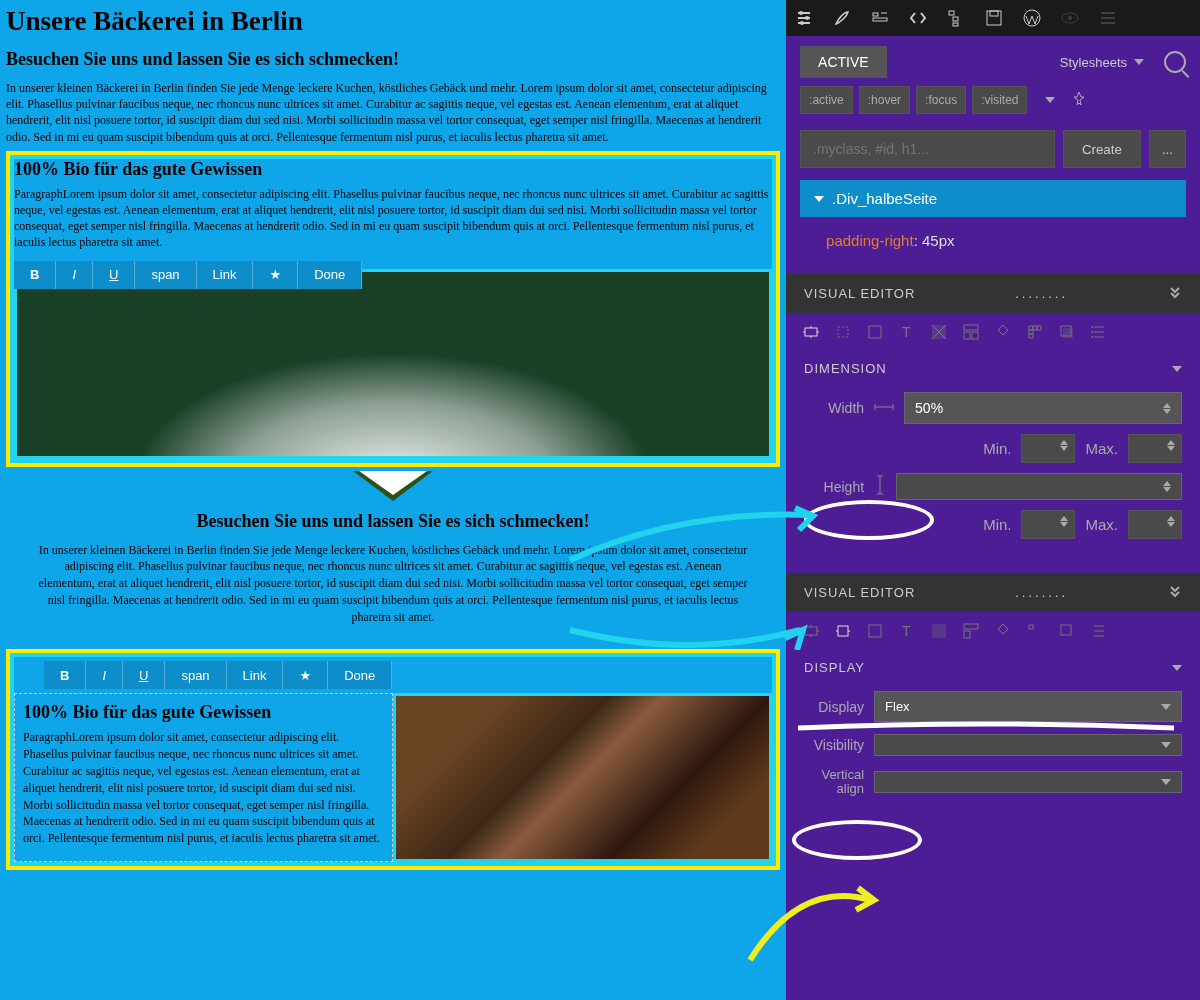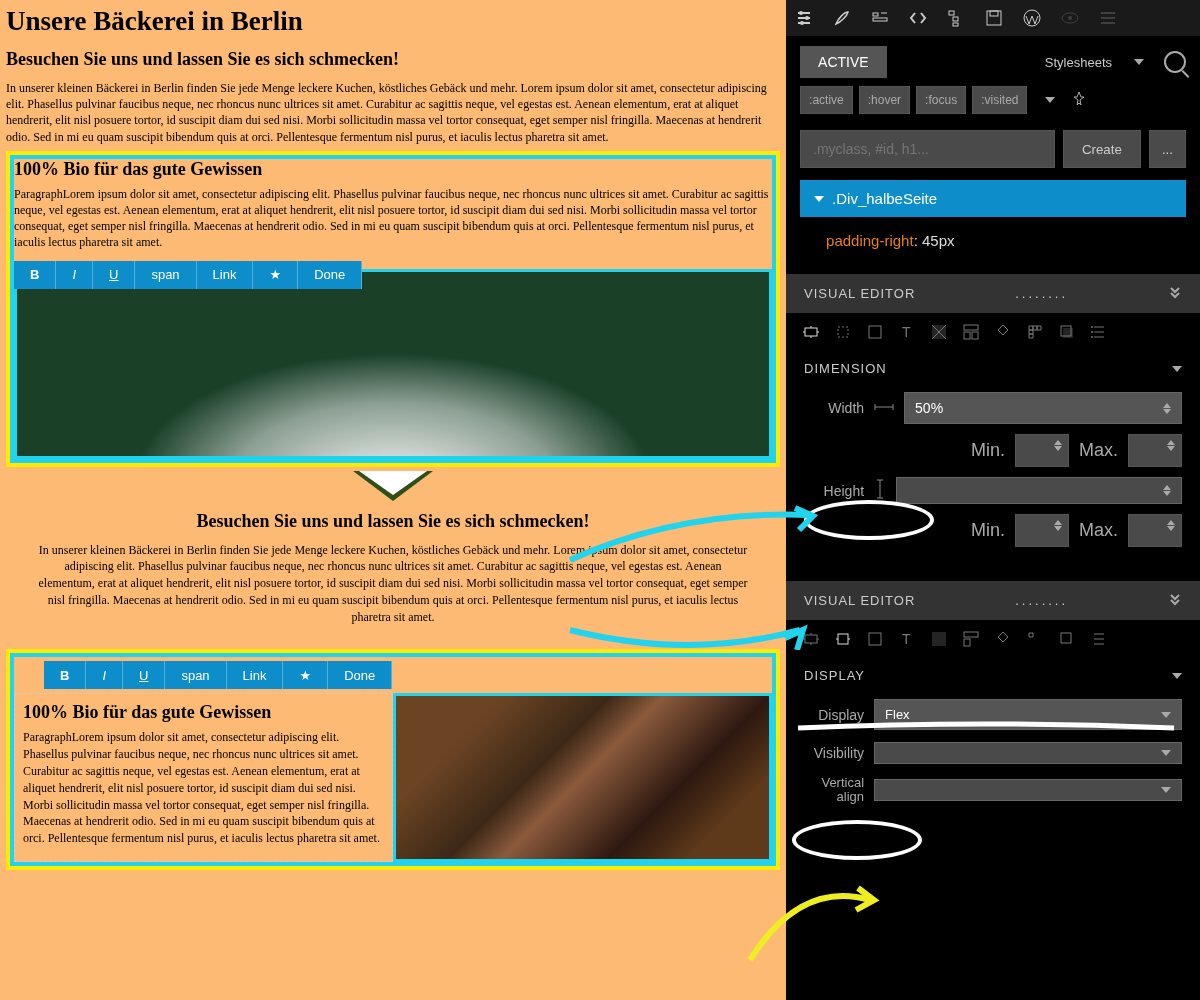--- a/index.html
+++ b/index.html
@@ -1,17 +1,17 @@
 <!DOCTYPE html>
 <html><head>
 <meta charset="utf-8">
 <style>
 * { box-sizing: border-box; margin: 0; padding: 0; }
 body { font-family: Arial, sans-serif; width: 1200px; height: 1000px; display: flex; overflow: hidden; }
-.content-area { width: 790px; background: #fdba74; position: relative; }
+.content-area { width: 790px; background: #0ea5e9; position: relative; }
 .page-content { padding: 6px; }
 .page-content h1 { font-size: 27px; font-weight: bold; margin-bottom: 12px; font-family: "Times New Roman", serif; }
 .page-content h2 { font-size: 18px; font-weight: bold; margin-bottom: 10px; font-family: "Times New Roman", serif; }
 .page-content p { font-size: 12px; line-height: 1.35; margin-bottom: 6px; font-family: "Times New Roman", serif; }
 .selected-block { border: 4px solid #ffeb00; outline: 4px solid #22d3ee; outline-offset: -8px; padding: 4px; margin-top: 6px; }
 .selected-block h3 { font-size: 18px; font-weight: bold; font-family: "Times New Roman", serif; margin-bottom: 6px; }
 .selected-block p { font-size: 12px; font-family: "Times New Roman", serif; line-height: 1.35; }
 .edit-toolbar { background: #0d8dc9; display: inline-flex; height: 28px; margin-top: 4px; }
 .edit-toolbar button { background: #0d8dc9; border: none; border-right: 1px solid rgba(255,255,255,0.3); color: #fff; padding: 0 16px; font-size: 13px; cursor: pointer; height: 100%; }
 .edit-toolbar button:first-child { font-weight: bold; }
@@ -22,26 +22,26 @@
 .triangle-pointer::before { content:""; display:block; width:0; height:0; border-left: 34px solid transparent; border-right: 34px solid transparent; border-top: 24px solid #fff; position: relative; top: -30px; left: -34px; }
 .centered-section { text-align: center; padding: 10px 30px; }
 .centered-section h2 { font-family: "Times New Roman", serif; font-size: 18px; margin-bottom: 10px; }
 .centered-section p { font-family: "Times New Roman", serif; font-size: 12px; line-height: 1.4; }
 .flex-block { border: 4px solid #ffeb00; outline: 4px solid #22d3ee; outline-offset: -8px; padding: 4px; margin-top: 8px; }
 .flex-inner { display: flex; margin-top: 4px; }
 .flex-half { width: 50%; padding-right: 8px; border: 1px dashed #ccc; padding: 8px; }
 .flex-half h3 { font-family: "Times New Roman", serif; font-size: 18px; font-weight: bold; margin-bottom: 6px; }
 .flex-half p { font-family: "Times New Roman", serif; font-size: 12px; line-height: 1.4; }
 .muffin-img { width: 50%; background: linear-gradient(135deg, #6b4423 20%, #3d2817 40%, #8b5a3c 50%, #2d1810 70%, #5e3a1a 85%); border: 3px solid #22d3ee; }
-.sidebar { width: 416px; background: #000000; color: #ccc; font-size: 13px; position: relative; }
+.sidebar { width: 416px; background: #4c1d95; color: #ccc; font-size: 13px; position: relative; }
 .top-icons { background: #1a1a1a; height: 36px; display: flex; align-items: center; padding: 0 8px; gap: 18px; }
 .top-icons .icon { width: 20px; height: 20px; color: #ccc; display: flex; align-items: center; justify-content: center; }
 .tab-row { display: flex; align-items: center; padding: 10px 14px 0px; gap: 8px; }
 .tab-active { background: #555; padding: 8px 18px; color: #fff; font-size: 14px; }
-.tab-link { color: #ccc; padding: 8px 12px; margin-left: auto; display: flex; align-items: center; gap: 22px; }
+.tab-link { color: #ccc; padding: 8px 12px; margin-left: auto; display: flex; align-items: center; gap: 7px; }
 .search-icon { width: 22px; height: 22px; border: 2px solid #aaa; border-radius: 50%; position: relative; }
 .search-icon::after { content:""; width: 9px; height: 2px; background: #aaa; position: absolute; bottom: -4px; right: -6px; transform: rotate(45deg); }
 .pseudo-row { display: flex; padding: 8px 14px; gap: 6px; align-items: center; }
 .pseudo-btn { background: #4a4a4a; border: 1px solid #555; padding: 6px 8px; color: #aaa; font-size: 12px; }
 .selector-row { display: flex; padding: 8px 14px; gap: 8px; }
 .selector-input { flex: 1; background: #4a4a4a; border: 1px solid #555; padding: 10px 12px; color: #888; font-size: 14px; }
 .create-btn { background: #4a4a4a; border: 1px solid #555; padding: 10px 18px; color: #ccc; }
 .dots-btn { background: #4a4a4a; border: 1px solid #555; padding: 10px 12px; color: #ccc; }
 .css-file { padding: 8px 18px; color: #aaa; display: flex; align-items: center; gap: 10px; font-size: 14px; }
 .selector-item { background: #0d8dc9; margin: 4px 14px; padding: 10px 14px; color: #fff; display: flex; align-items: center; gap: 8px; font-size: 15px; }
@@ -55,21 +55,21 @@
 .panel-header { padding: 10px 18px; color: #ccc; font-size: 13px; letter-spacing: 1px; display: flex; justify-content: space-between; align-items: center; }
 .dim-row { display: flex; align-items: center; padding: 6px 18px; gap: 10px; }
 .dim-label { width: 60px; text-align: right; color: #aaa; font-size: 14px; }
 .dim-input { flex: 1; background: #555; border: 1px solid #666; padding: 7px 10px; color: #fff; font-size: 14px; display: flex; align-items: center; justify-content: space-between; }
 .dim-input.empty { background: #4a4a4a; }
 .spinner { display: flex; flex-direction: column; gap: 1px; }
 .spinner span { width: 0; height: 0; border-left: 4px solid transparent; border-right: 4px solid transparent; }
 .spinner .up { border-bottom: 5px solid #aaa; }
 .spinner .down { border-top: 5px solid #aaa; }
 .minmax-row { display: flex; padding: 4px 18px; gap: 6px; justify-content: flex-end; }
-.minmax-row .mlabel { color: #aaa; font-size: 18px; padding: 6px 4px; }
+.minmax-row .mlabel { color: #aaa; font-size: 15px; padding: 6px 4px; }
 .minmax-row .minput { width: 54px; background: #4a4a4a; border: 1px solid #555; padding: 5px 6px; display: flex; justify-content: flex-end; }
 .dropdown { flex: 1; background: #555; border: 1px solid #666; padding: 7px 10px; color: #fff; display: flex; justify-content: space-between; align-items: center; }
 .dropdown.empty { background: #4a4a4a; color: #aaa; }
 .chev-down { width: 0; height: 0; border-left: 5px solid transparent; border-right: 5px solid transparent; border-top: 6px solid #aaa; }
 .annotation { position: absolute; pointer-events: none; z-index: 100; }
 .circle-annot { border: 4px solid #fff; border-radius: 50%; position: absolute; }
 </style>
 </head>
 <body>
 

